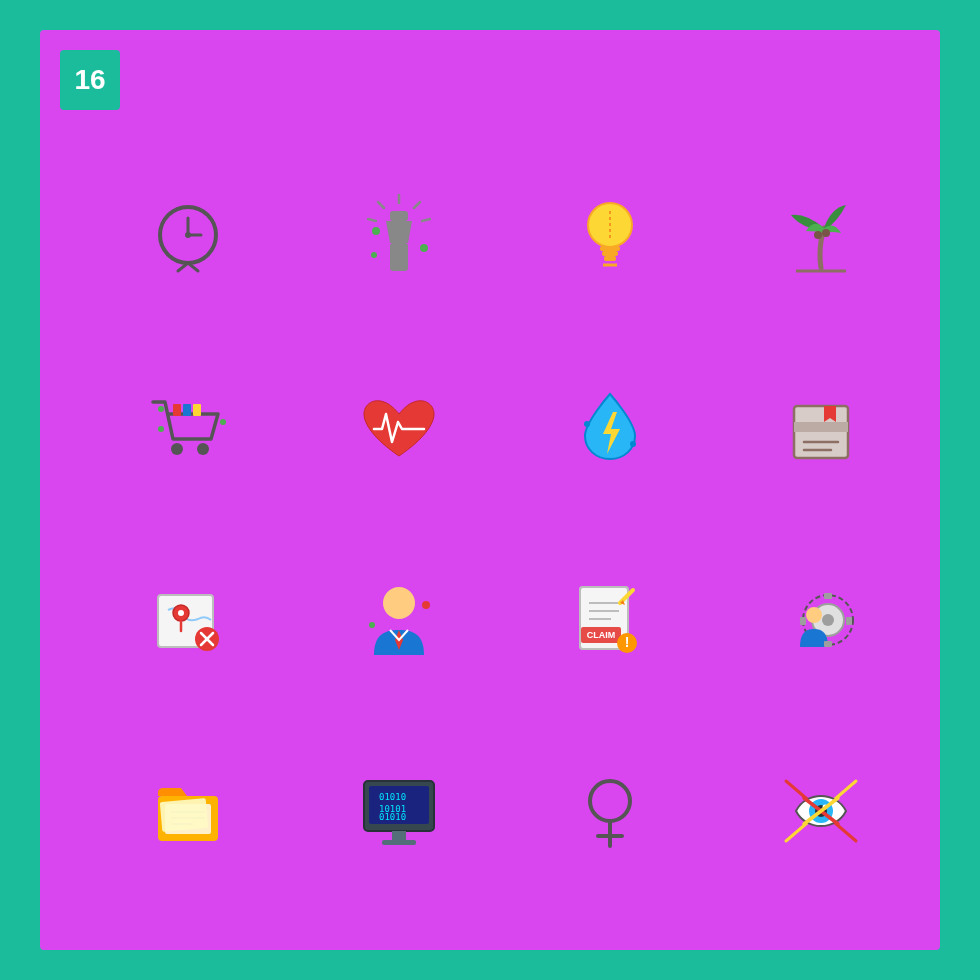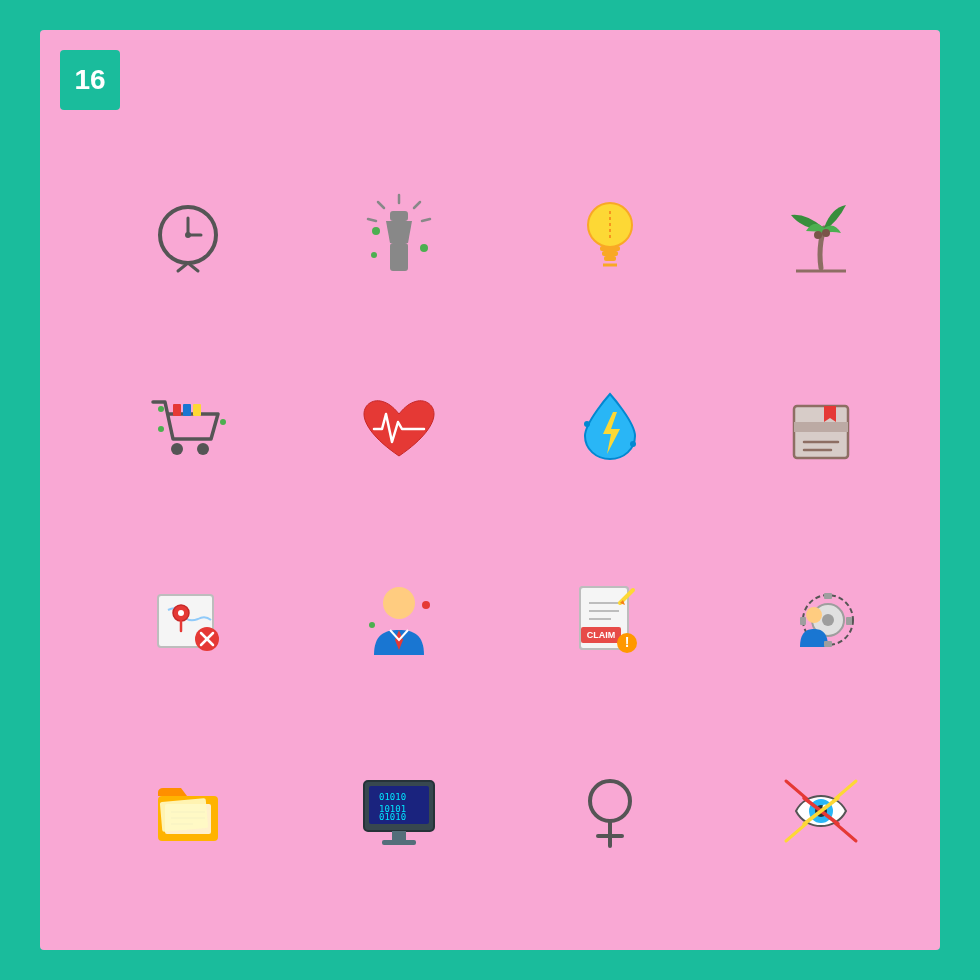--- a/index.html
+++ b/index.html
@@ -9,21 +9,21 @@
       background: #1abc9c;
       display: flex;
       align-items: center;
       justify-content: center;
       font-family: Arial, sans-serif;
       overflow: hidden;
     }
     .card {
       width: 900px;
       height: 920px;
-      background: #f9a8d4;
+      background: #d946ef;
       border-radius: 4px;
       position: relative;
       padding: 20px;
     }
     .header {
       display: flex;
       align-items: center;
       margin-bottom: 30px;
     }
     .number-badge {

